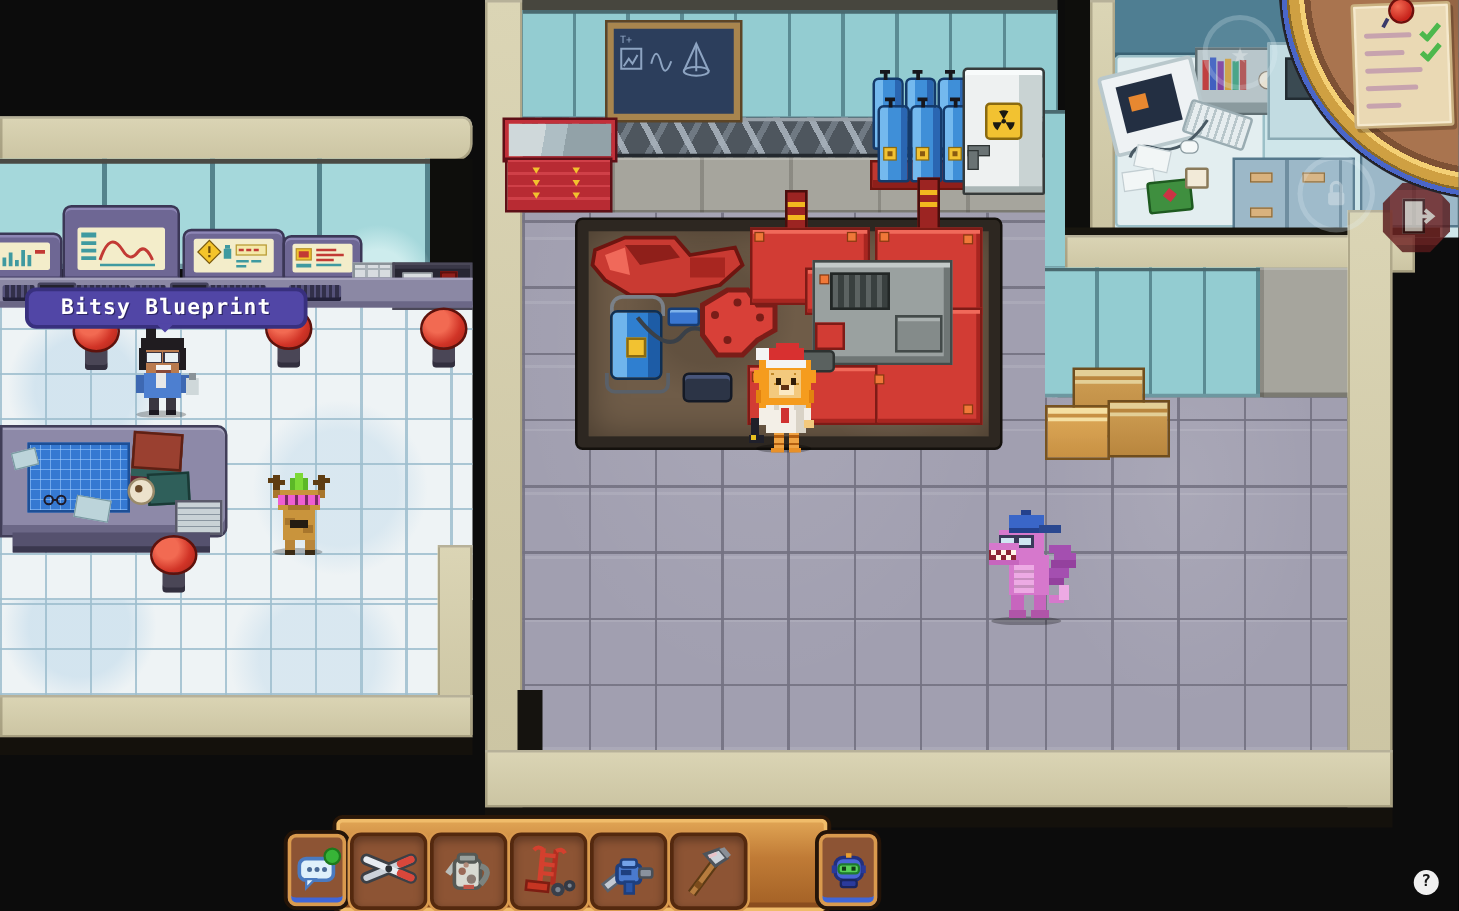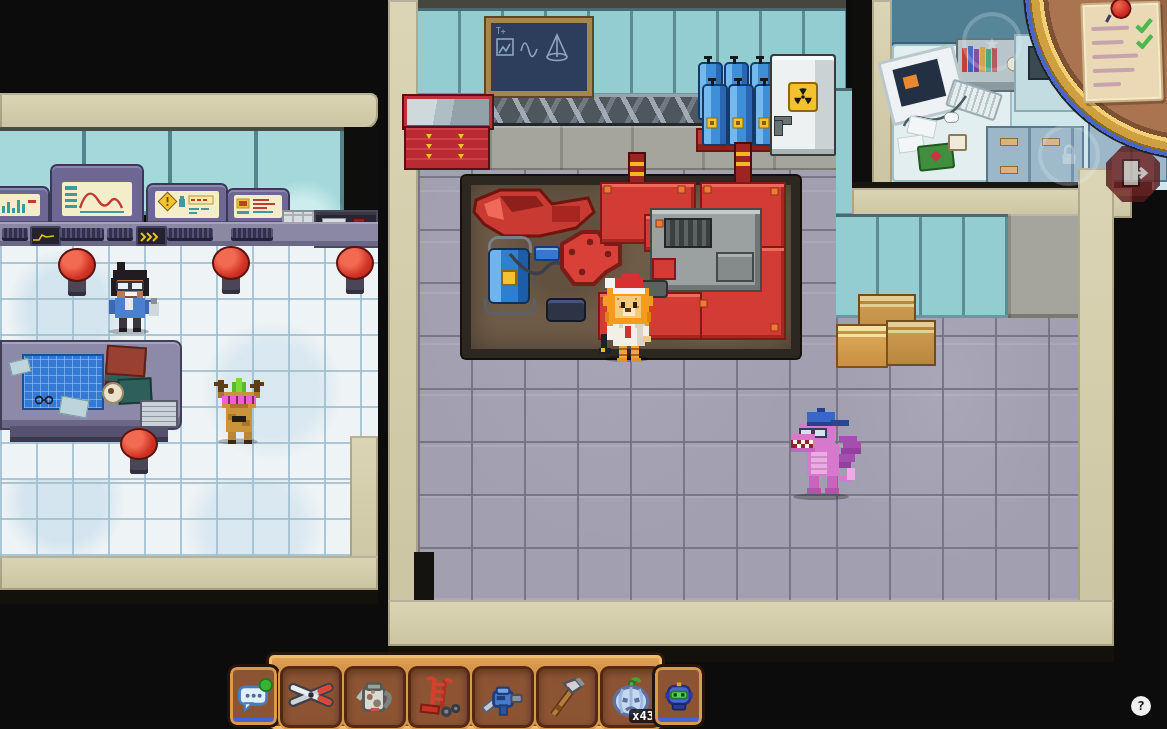--- a/index.html
+++ b/index.html
@@ -602,20 +602,23 @@
       <rect x="9" y="18" width="4" height="3" fill="#a8762c"></rect>
         <rect x="16" y="21" width="4" height="3" fill="#a8762c"></rect>
       <rect x="11" y="19" width="7" height="3" fill="#241c12"></rect>
       <rect x="9" y="27" width="4" height="4" fill="#b9863a"></rect>
         <rect x="17" y="27" width="4" height="4" fill="#b9863a"></rect>
       <rect x="9" y="31" width="4" height="2" fill="#3a2a14"></rect>
         <rect x="17" y="31" width="4" height="2" fill="#3a2a14"></rect>
     </g>
   </svg>
 
+  <div class="abs tooltip" style="left:20px;top:230px;width:220px;height:27px">
+    <span>Bitsy Blueprint</span>
+  </div>
 
   <div class="abs faint" style="left:962px;top:12px;width:52px;height:52px">★</div>
   <div class="abs faint" style="left:1038px;top:124px;width:54px;height:54px">
     <svg viewBox="0 0 20 20" width="26" height="26">
       <rect x="5" y="9" width="10" height="8" rx="1.5" fill="rgba(255,255,255,.30)"></rect>
       <path d="M7 9 v-3 a3 3 0 0 1 6 0 v3" stroke="rgba(255,255,255,.30)" stroke-width="2" fill="none"></path>
     </svg>
   </div>
 
   <div class="abs exiticon" style="left:1106px;top:146px;width:54px;height:56px">
@@ -711,34 +714,20 @@
   <div class="abs slot" style="left:536px;top:666px;width:56px;height:56px;z-index:10">
     <svg viewBox="0 0 22 22" width="46" height="46">
       <line x1="4.5" y1="19.5" x2="14.5" y2="6" stroke="#5c3a14" stroke-width="3.6"></line>
       <line x1="4.5" y1="19.5" x2="14.5" y2="6" stroke="#b67c3e" stroke-width="2"></line>
       <line x1="6.2" y1="17.2" x2="7.8" y2="15.2" stroke="#7c4c1c" stroke-width="2.4"></line>
       <polygon points="9.5,4.5 15,2.5 18,6 13.5,9" fill="#ccd2d9" stroke="#4e545c" stroke-width="1.2"></polygon>
       <polygon points="15,2.5 18,6 19.5,4.8 17,1.8" fill="#8a9098"></polygon>
       <line x1="11" y1="5.5" x2="14" y2="4.2" stroke="#e9c2c8" stroke-width="1.2"></line>
     </svg>
   </div>
-  <div class="abs slot" style="left:600px;top:666px;width:56px;height:56px;z-index:10">
-    <svg viewBox="0 0 22 22" width="46" height="46">
-      <path d="M11.5 3 q3 -1.5 3.5 1" stroke="#4f9f33" stroke-width="1.8" fill="none"></path>
-      <rect x="10" y="3.5" width="2.6" height="3.5" rx="1" fill="#58b23a" stroke="#2e7020" stroke-width="1"></rect>
-      <ellipse cx="11" cy="13" rx="8" ry="6.8" fill="#c4d8ee" stroke="#5e6e9e" stroke-width="1.6"></ellipse>
-      <path d="M7 7.2 q-2.6 5.8 0 11.4" stroke="#9db8de" stroke-width="1.4" fill="none"></path>
-      <path d="M15 7.2 q2.6 5.8 0 11.4" stroke="#9db8de" stroke-width="1.4" fill="none"></path>
-      <path d="M11 6.3 v13.4" stroke="#9db8de" stroke-width="1.4" fill="none"></path>
-      <rect x="7" y="11.5" width="2.4" height="2" fill="#5e6e9e" transform="rotate(14 8 12.5)"></rect>
-      <rect x="12.6" y="11.5" width="2.4" height="2" fill="#5e6e9e" transform="rotate(-14 14 12.5)"></rect>
-      <path d="M8.6 17.2 q2.4 -2 4.8 0" stroke="#5e6e9e" stroke-width="1.6" fill="none"></path>
-    </svg>
-    <div class="badge">x43</div>
-  </div>
 
   <div class="abs hbbtn" style="left:652px;top:664px;width:47px;height:58px;z-index:10">
     <svg viewBox="0 0 22 22" width="40" height="40">
       <rect x="5" y="5.5" width="12" height="10" rx="3.5" fill="#4a66d4" stroke="#22307e" stroke-width="1.5"></rect>
       <rect x="6.5" y="8.5" width="9" height="4" rx="1.5" fill="#57d057" stroke="#1e7a2e" stroke-width="1"></rect>
       <rect x="8" y="9.5" width="1.8" height="1.8" fill="#123a16"></rect>
         <rect x="12.2" y="9.5" width="1.8" height="1.8" fill="#123a16"></rect>
       <rect x="7.5" y="15.5" width="7" height="3" rx="1" fill="#2a3a9c" stroke="#1a2560"></rect>
       <rect x="3.5" y="9" width="2" height="3.4" fill="#2a3a9c"></rect>
         <rect x="16.5" y="9" width="2" height="3.4" fill="#2a3a9c"></rect>

